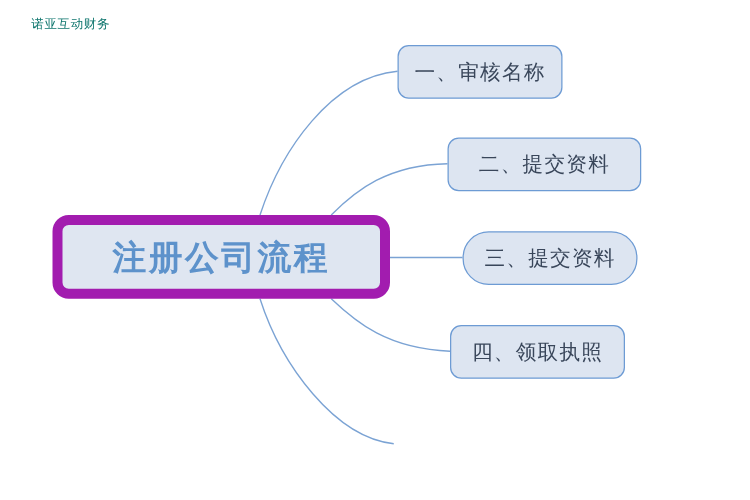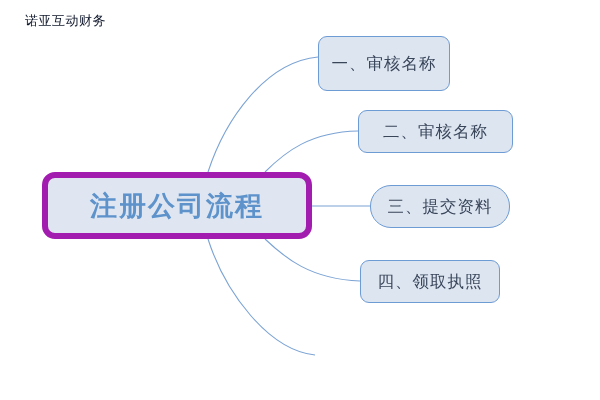--- a/index.html
+++ b/index.html
@@ -17,22 +17,22 @@
   #canvas {
     position: relative;
     width: 600px;
     height: 400px;
     background: #ffffff;
   }
   .watermark {
     position: absolute;
     left: 25px;
     top: 12px;
-    font-size: 13px;
-    color: #0f172a;
+    font-size: 10px;
+    color: #0f766e;
     letter-spacing: 0.5px;
     white-space: nowrap;
     user-select: none;
   }
   #connectors {
     position: absolute;
     left: 0;
     top: 0;
     width: 600px;
     height: 400px;
@@ -44,37 +44,37 @@
     display: flex;
     align-items: center;
     justify-content: center;
     white-space: nowrap;
   }
   .node.central {
     left: 42px;
     top: 172px;
     width: 270px;
     height: 67px;
-    border: 6px solid #a21caf;
+    border: 8px solid #a21caf;
     border-radius: 13px;
     background: #dfe6f1;
     color: #5d92cb;
     font-size: 27px;
     font-weight: bold;
     letter-spacing: 2px;
   }
   .node.branch {
     border: 1.6px solid #6d9bd4;
     border-radius: 9px;
     background: #dde5f1;
     color: #39465a;
     font-size: 16.5px;
     letter-spacing: 1px;
   }
-  .node.b1 { left: 318px; top: 36px;  width: 132px; height: 55px; }
+  .node.b1 { left: 318px; top: 36px;  width: 132px; height: 43px; }
   .node.b2 { left: 358px; top: 110px; width: 155px; height: 43px; }
   .node.b3 { left: 370px; top: 185px; width: 140px; height: 43px; border-radius: 21px; }
   .node.b4 { left: 360px; top: 260px; width: 140px; height: 43px; }
   .node.b5 { left: 315px; top: 334px; width: 100px; height: 42px; }
 </style>
 </head>
 <body>
 
 <div id="canvas">
 
@@ -92,21 +92,21 @@
 
   <div class="node central">
     <span>注册公司流程</span>
   </div>
 
   <div class="node branch b1">
     <span>一、审核名称</span>
   </div>
 
   <div class="node branch b2">
-    <span>二、审核名称</span>
+    <span>二、提交资料</span>
   </div>
 
   <div class="node branch b3">
     <span>三、提交资料</span>
   </div>
 
   <div class="node branch b4">
     <span>四、领取执照</span>
   </div>
 

